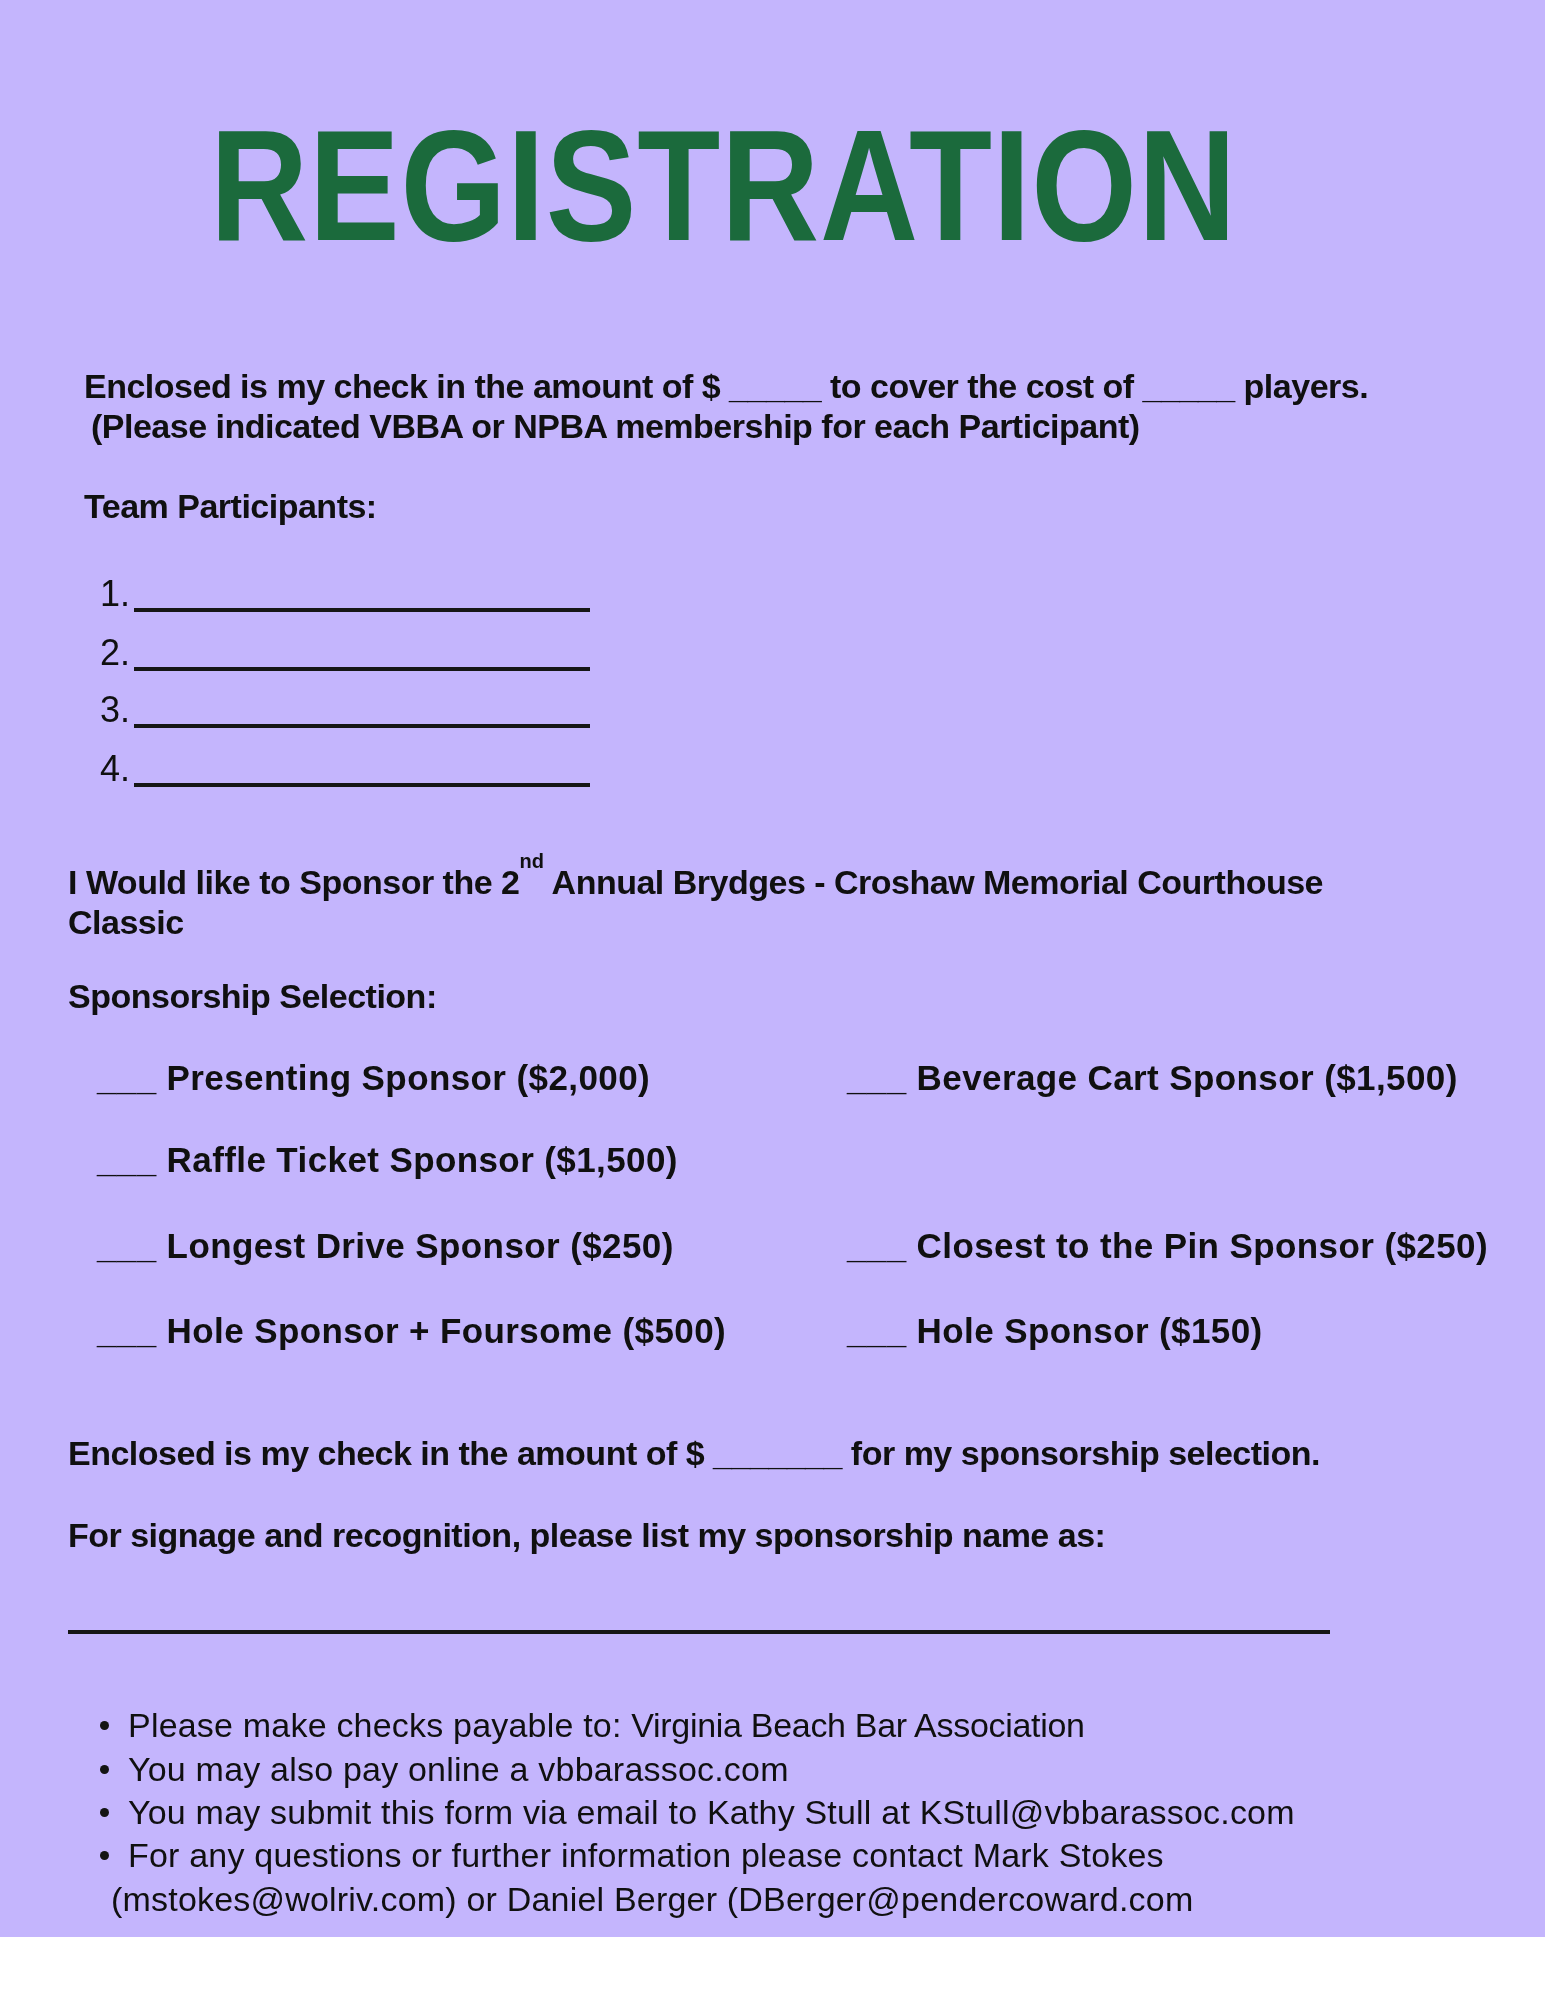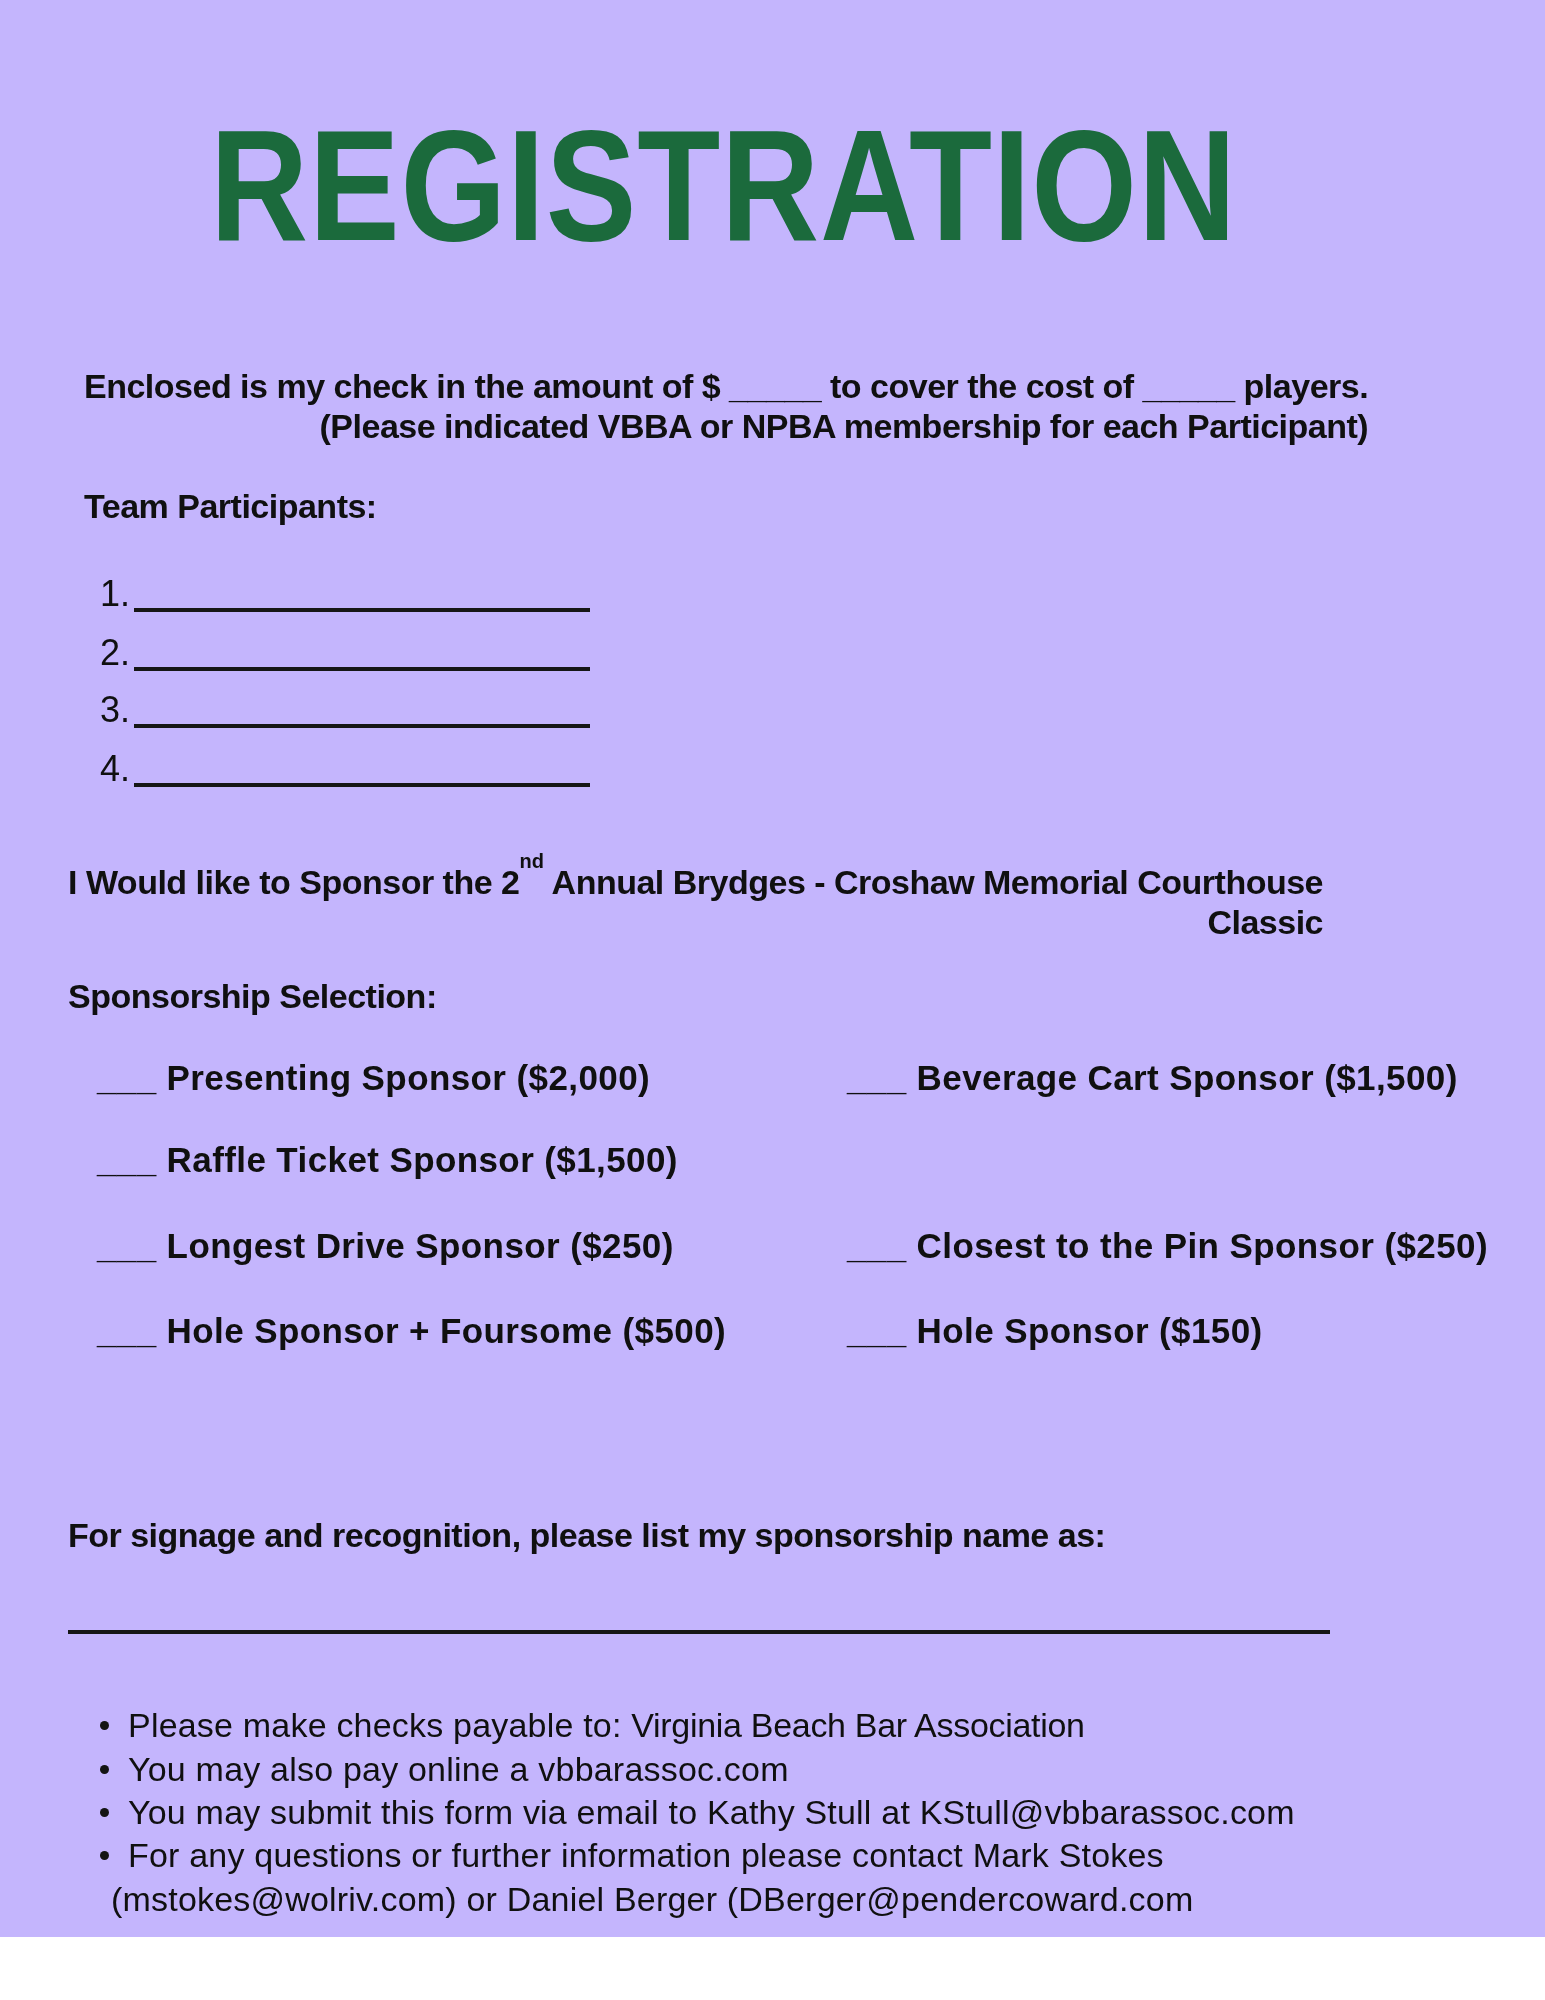--- a/index.html
+++ b/index.html
@@ -5,21 +5,21 @@
   html,body{margin:0;padding:0;background:#ffffff;}
   .page{
     position:relative;width:1545px;height:1937px;background:#c4b5fd;
     font-family:"Liberation Sans","DejaVu Sans",sans-serif;color:#101010;overflow:hidden;
   }
   .abs{position:absolute;white-space:nowrap;}
   .title{
     font-size:158px;font-weight:bold;line-height:1;letter-spacing:1px;
     color:#1b6a3c;transform:scaleX(0.86);transform-origin:left top;
   }
-  .bold-para{font-weight:bold;font-size:34px;letter-spacing:-0.5px;line-height:40px;text-align:right;}
+  .bold-para{font-weight:bold;font-size:34px;letter-spacing:-0.5px;line-height:40px;}
   .indent2{padding-left:7px;}
   .team-item{font-size:36px;font-weight:400;line-height:40px;}
   .rule{display:inline-block;height:4px;background:#161616;vertical-align:-6px;margin-left:4px;}
   .longrule{position:absolute;height:4px;background:#161616;}
   .cell{font-weight:bold;font-size:35px;letter-spacing:0.4px;line-height:40px;margin-left:32px;}
   .cell .blank{margin-right:10px;}
   .sup{font-size:20px;position:relative;top:-14px;letter-spacing:0;}
   .note{font-size:34px;line-height:43.5px;letter-spacing:0.2px;}
   .note .dot{
     display:inline-block;width:9px;height:9px;border-radius:50%;
@@ -78,20 +78,21 @@
   <div class="abs cell" style="left:815px;top:1058px;">
     <span class="blank">___</span><span>Beverage Cart Sponsor ($1,500)</span>
   </div>
   <div class="abs cell" style="left:815px;top:1226px;">
     <span class="blank">___</span><span>Closest to the Pin Sponsor ($250)</span>
   </div>
   <div class="abs cell" style="left:815px;top:1311px;">
     <span class="blank">___</span><span>Hole Sponsor ($150)</span>
   </div>
 
+  <div class="abs bold-para" style="left:68px;top:1433px;">Enclosed is my check in the amount of $ _______ for my sponsorship selection.</div>
 
   <div class="abs bold-para" style="left:68px;top:1515px;">For signage and recognition, please list my sponsorship name as:</div>
 
   <div class="longrule" style="left:68px;top:1630px;width:1262px;"></div>
 
   <div class="abs note" style="left:100px;top:1704px;">
     <span class="dot"></span><span>Please make checks payable to: </span><span class="strong">Virginia Beach Bar Association</span>
   </div>
   <div class="abs note" style="left:100px;top:1748px;">
     <span class="dot"></span><span>You may also pay online a vbbarassoc.com</span>

